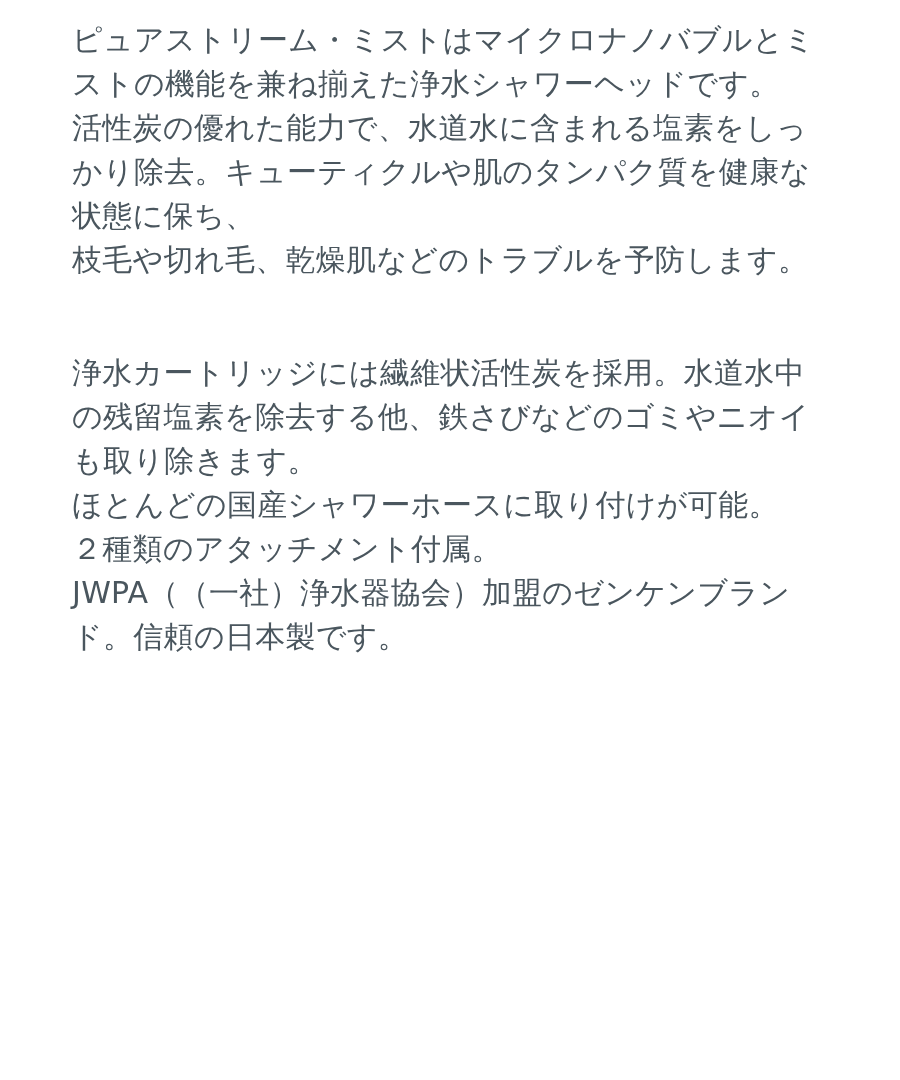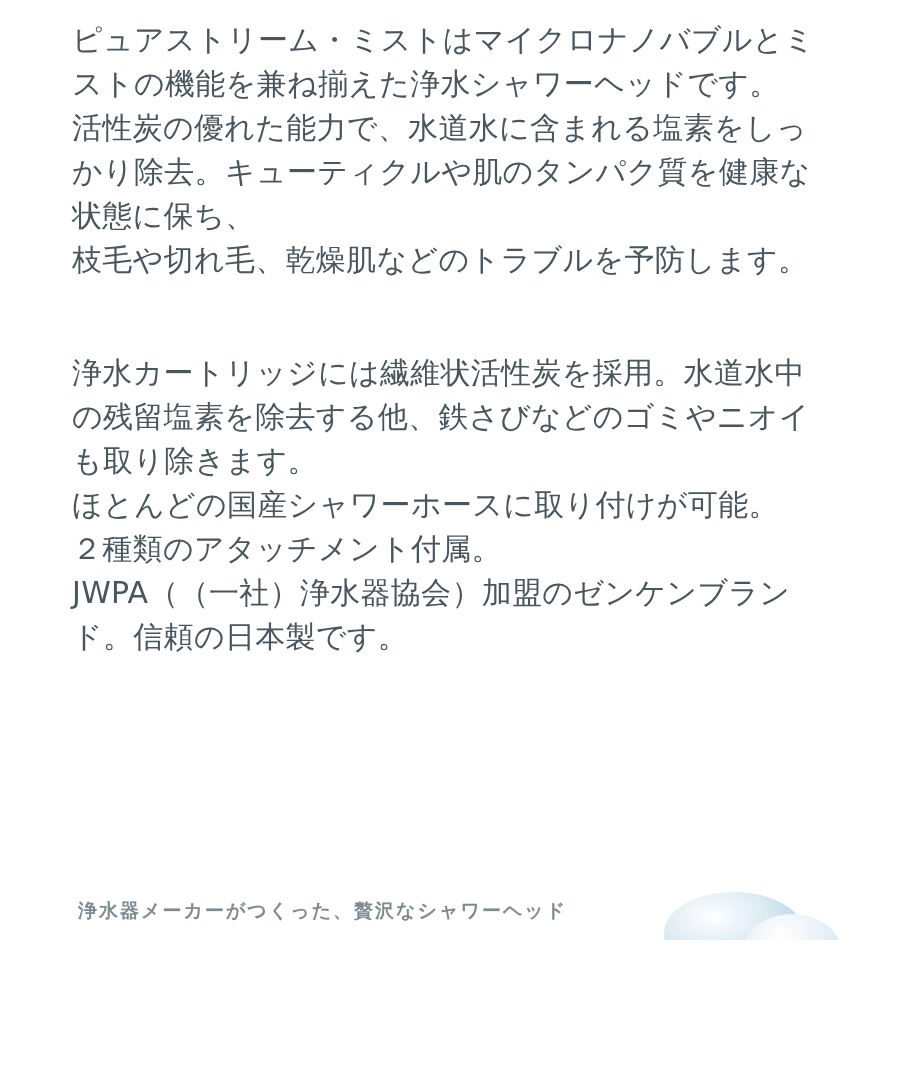--- a/index.html
+++ b/index.html
@@ -91,19 +91,14 @@
 
     <div class="gap"></div>
 
     <p class="para">浄水カートリッジには繊維状活性炭を採用。水道水中の残留塩素を除去する他、鉄さびなどのゴミやニオイも取り除きます。
 ほとんどの国産シャワーホースに取り付けが可能。
 ２種類のアタッチメント付属。
 JWPA（（一社）浄水器協会）加盟のゼンケンブランド。信頼の日本製です。</p>
 
   </div>
 
-  <div class="footer-strip">
-    <div class="footer-caption">浄水器メーカーがつくった、贅沢なシャワーヘッド</div>
-    <div class="footer-art"></div>
-    <div class="footer-art-2"></div>
-  </div>
 
 </div>
 
 </body></html>

